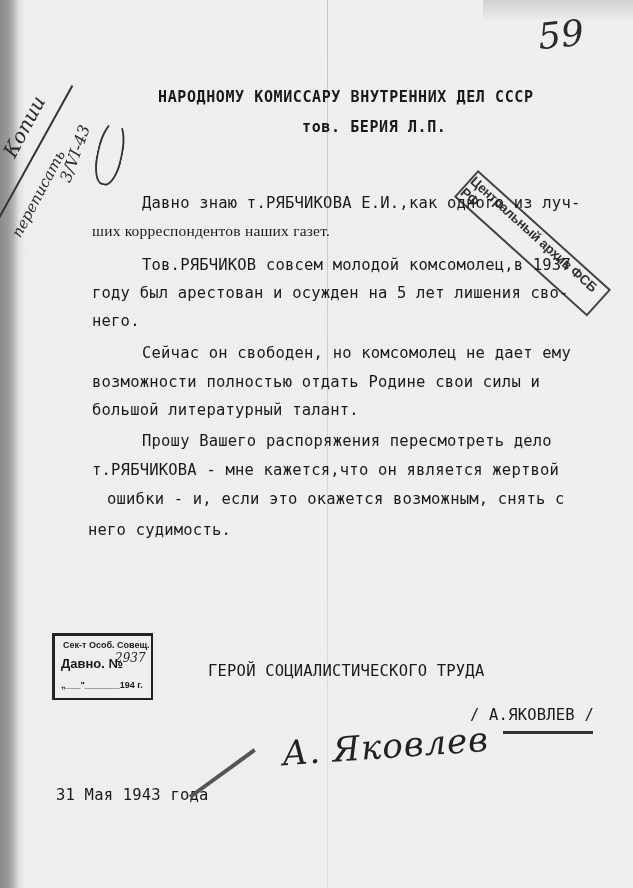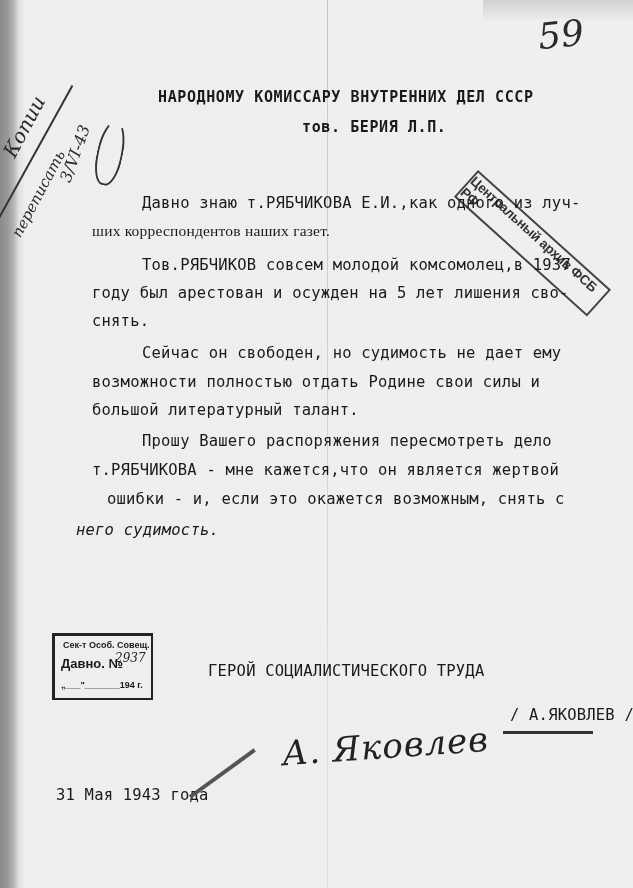--- a/index.html
+++ b/index.html
@@ -93,37 +93,37 @@
   <div class="handnote hn1">Копии</div>
   <div class="handnote hn2">переписать</div>
   <div class="handnote hn3">3/VI-43</div>
   <div class="diag-line"></div>
   <div class="scrawl"></div>
 
   <div class="t" style="left:142px; top:194px;">Давно знаю т.РЯБЧИКОВА Е.И.,как одного из луч-</div>
   <div class="t" style="left:92px; top:222px;font-family:Liberation Serif, serif;">ших корреспондентов наших газет.</div>
   <div class="t" style="left:142px; top:256px;">Тов.РЯБЧИКОВ совсем молодой комсомолец,в 1937</div>
   <div class="t" style="left:92px; top:284px;">году был арестован и осужден на 5 лет лишения сво-</div>
-  <div class="t" style="left:92px; top:312px;">снять.</div>
-  <div class="t" style="left:142px; top:344px;">Сейчас он свободен, но судимость не дает ему</div>
+  <div class="t" style="left:92px; top:312px;">него.</div>
+  <div class="t" style="left:142px; top:344px;">Сейчас он свободен, но комсомолец не дает ему</div>
   <div class="t" style="left:92px; top:373px;">возможности полностью отдать Родине свои силы и</div>
   <div class="t" style="left:92px; top:401px;">большой литературный талант.</div>
   <div class="t" style="left:142px; top:432px;">Прошу Вашего распоряжения пересмотреть дело</div>
   <div class="t" style="left:92px; top:461px;">т.РЯБЧИКОВА - мне кажется,что он является жертвой</div>
   <div class="t" style="left:92px; top:490px;margin-left:15px;">ошибки - и, если это окажется возможным, снять с</div>
-  <div class="t" style="left:76px; top:521px;font-style:italic;">него судимость.</div>
+  <div class="t" style="left:88px; top:521px;">него судимость.</div>
 
   <div class="stamp-incoming">
     <div class="si-line1">Сек-т Особ. Совещ.</div>
     <div class="si-line2">Давно. №</div>
     <div class="si-num">2937</div>
     <div class="si-line3">„___"_______194   г.</div>
   </div>
 
   <div class="t" style="left:208px; top:662px;">ГЕРОЙ СОЦИАЛИСТИЧЕСКОГО ТРУДА</div>
-  <div class="t" style="left:470px; top:706px;margin-left:40px;">/ А.ЯКОВЛЕВ /</div>
+  <div class="t" style="left:470px; top:706px;">/ А.ЯКОВЛЕВ /</div>
   <div class="sig-underline"></div>
 
   <div class="signature">А. Яковлев</div>
 
   <div class="t" style="left:56px; top:786px;">31 Мая 1943 года</div>
   <div class="slash-mark"></div>
 </div>
 
 </body></html>

